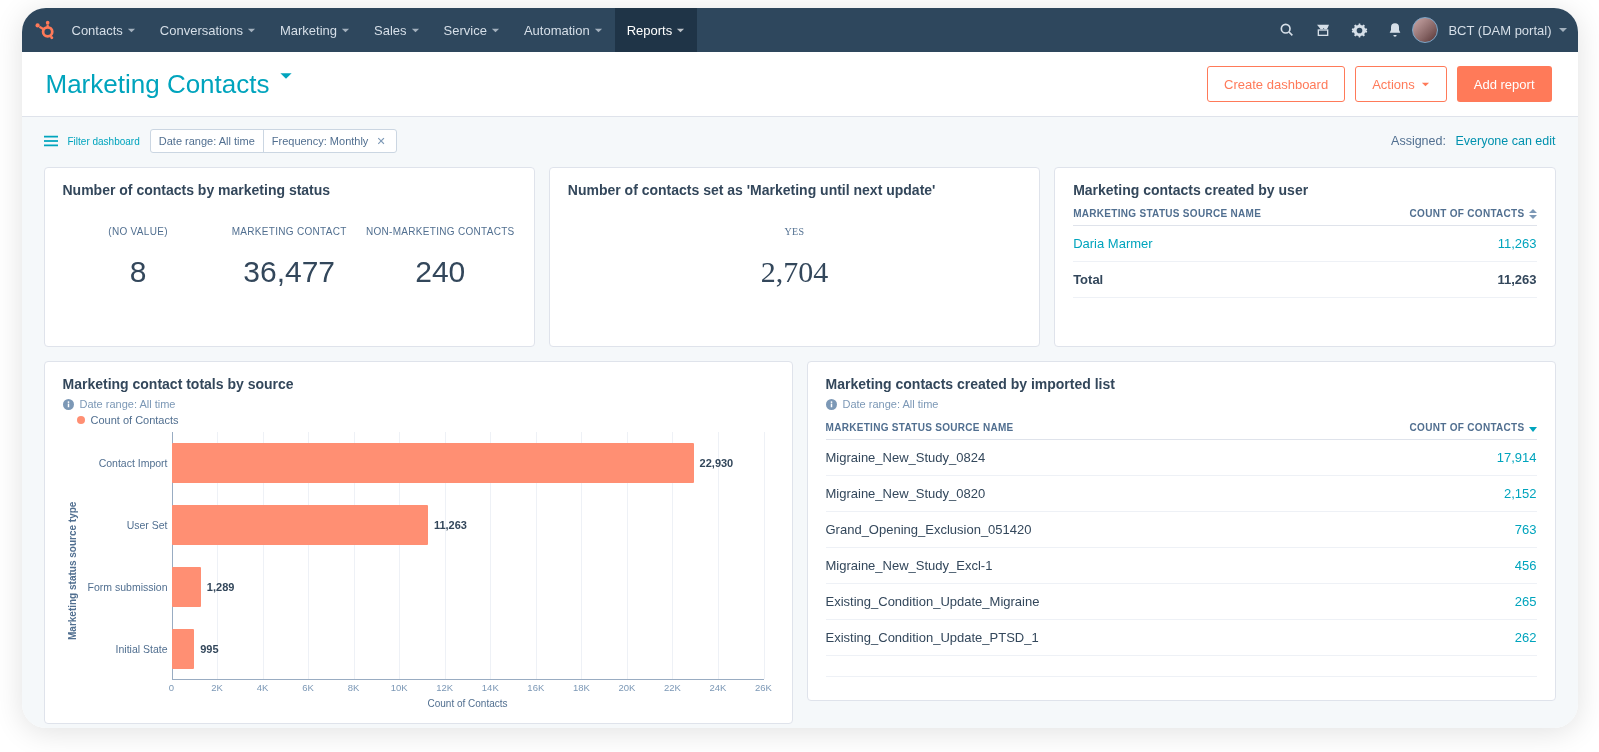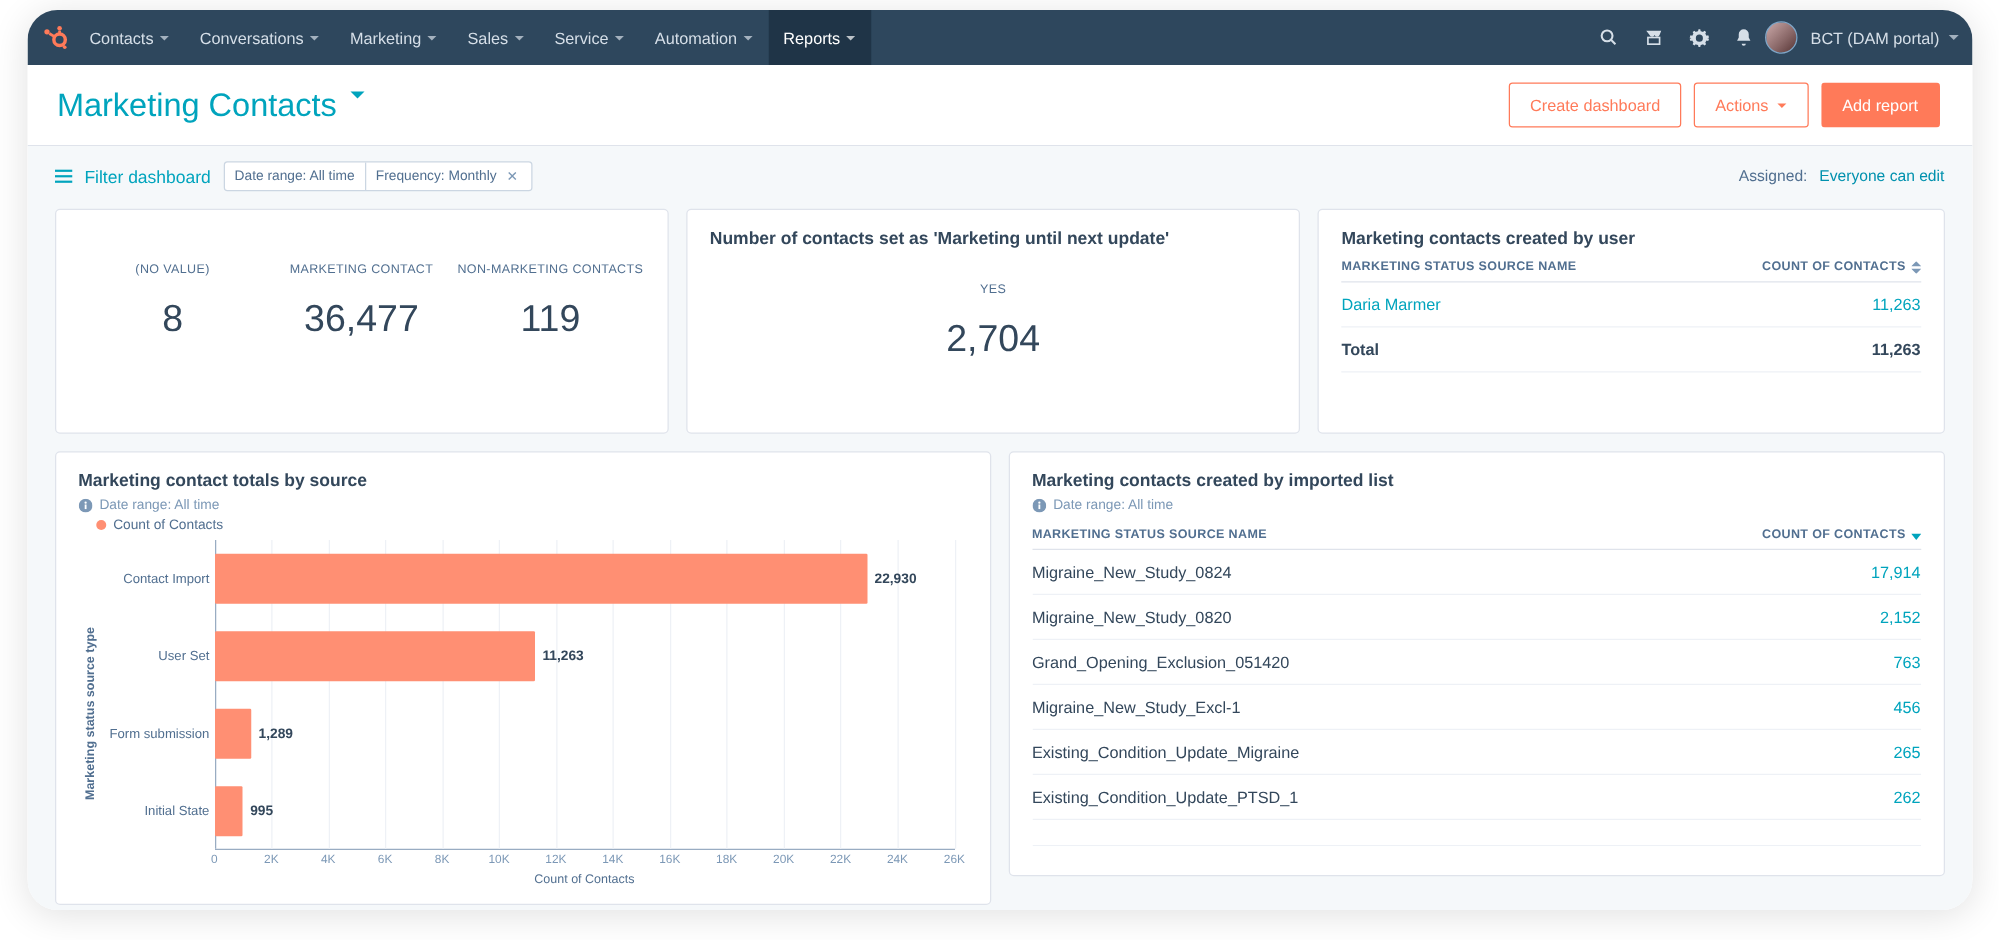--- a/index.html
+++ b/index.html
@@ -42,37 +42,37 @@
   .title-actions{display:flex;gap:10px;}
   .btn{height:36px;padding:0 16px;border-radius:3px;font-size:13px;font-weight:500;display:inline-flex;align-items:center;gap:6px;cursor:pointer;border:1px solid transparent;}
   .btn-outline{border-color:var(--orange);color:var(--orange);background:#fff;}
   .btn-solid{background:var(--orange);color:#fff;}
 
   
   .content{flex:1;overflow:hidden;background:var(--bg);}
   .filterrow{display:flex;align-items:center;justify-content:space-between;padding:12px 22px 4px 22px;}
   .filter-left{display:flex;align-items:center;gap:10px;}
   .handle-icon{color:var(--teal);}
-  .filter-link{color:var(--teal);font-size:14px;font-weight:500;cursor:pointer;}
+  .filter-link{color:var(--teal);font-size:10px;font-weight:500;cursor:pointer;}
   .chipset{display:flex;align-items:center;border:1px solid var(--chip-border);border-radius:3px;background:#fff;height:24px;font-size:11px;color:#516f90;}
   .chip{padding:0 8px;display:flex;align-items:center;gap:6px;height:100%;}
   .chip + .chip{border-left:1px solid var(--chip-border);}
   .chip .x{color:#7c98b6;cursor:pointer;font-size:11px;padding:0 2px;}
   .assigned{font-size:12.5px;color:#516f90;}
   .assigned a{color:var(--link);text-decoration:none;margin-left:6px;}
 
   .grid{display:grid;grid-template-columns:repeat(2,1fr);grid-auto-rows:min-content;gap:14px;padding:10px 22px 22px;}
   .card{background:#fff;border:1px solid #dfe3eb;border-radius:4px;padding:14px 18px;}
   .row1{display:grid;grid-template-columns:0.98fr 0.98fr 1fr;gap:14px;grid-column:1 / -1;}
   .card-title{font-size:14px;font-weight:600;color:var(--text);}
   .stat-cols{display:flex;text-align:center;margin-top:28px;}
   .stat-col{flex:1;}
   .stat-label{font-size:10px;letter-spacing:.3px;color:#516f90;font-weight:500;}
   .stat-value{font-size:30px;color:#33475b;margin-top:18px;font-weight:300;}
-  .big-single{text-align:center;margin-top:28px;}
+  .big-single{text-align:center;margin-top:28px;font-family:Liberation Serif, serif;}
 
   
   .thead{display:flex;justify-content:space-between;font-size:10px;color:#516f90;letter-spacing:.3px;padding:6px 0;border-bottom:1px solid var(--border);font-weight:600;}
   .thead .sort{display:inline-flex;align-items:center;gap:4px;}
   .trow{display:flex;justify-content:space-between;align-items:center;font-size:13px;padding:10px 0;border-bottom:1px solid #eef1f6;}
   .trow .name{color:var(--text);}
   .trow .name.link{color:var(--teal);font-weight:500;cursor:pointer;}
   .trow .val{color:var(--teal);font-weight:500;}
   .trow.total .name{font-weight:600;}
   .trow.total .val{color:var(--text);font-weight:600;}
@@ -243,32 +243,33 @@
       <div class="assigned">
         <span>Assigned:</span>
         <a href="#">Everyone can edit</a>
       </div>
     </div>
 
     <div class="grid">
 
       <div class="row1">
         <div class="card" style="min-height:180px;">
+          <div class="card-title">Number of contacts by marketing status</div>
           <div class="stat-cols" id="status-cols">
               <div class="stat-col">
                 <div class="stat-label">(NO VALUE)</div>
                 <div class="stat-value">8</div>
               </div>
               <div class="stat-col">
                 <div class="stat-label">MARKETING CONTACT</div>
                 <div class="stat-value">36,477</div>
               </div>
               <div class="stat-col">
                 <div class="stat-label">NON-MARKETING CONTACTS</div>
-                <div class="stat-value">119</div>
+                <div class="stat-value">240</div>
               </div>
             </div>
         </div>
 
         <div class="card" style="min-height:180px;">
           <div class="card-title">Number of contacts set as 'Marketing until next update'</div>
           <div class="big-single">
             <div class="stat-label">YES</div>
             <div class="stat-value">2,704</div>
           </div>

